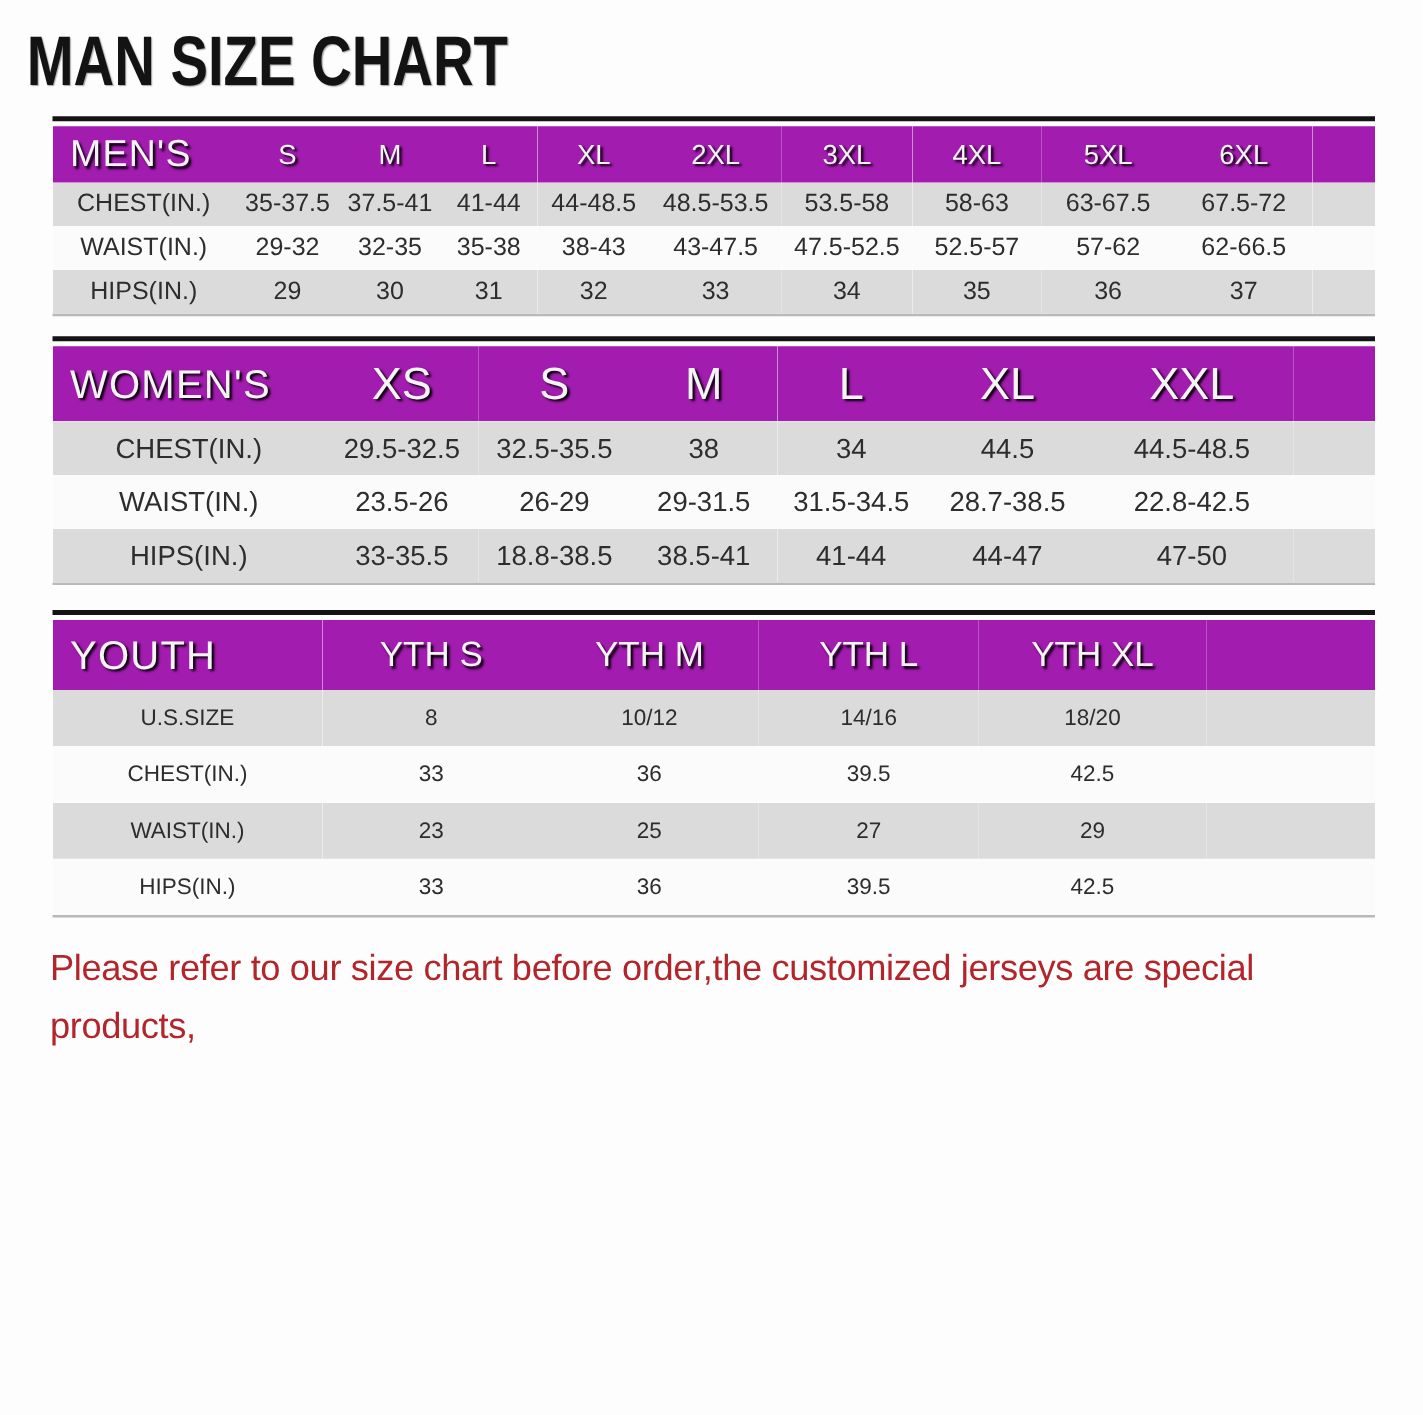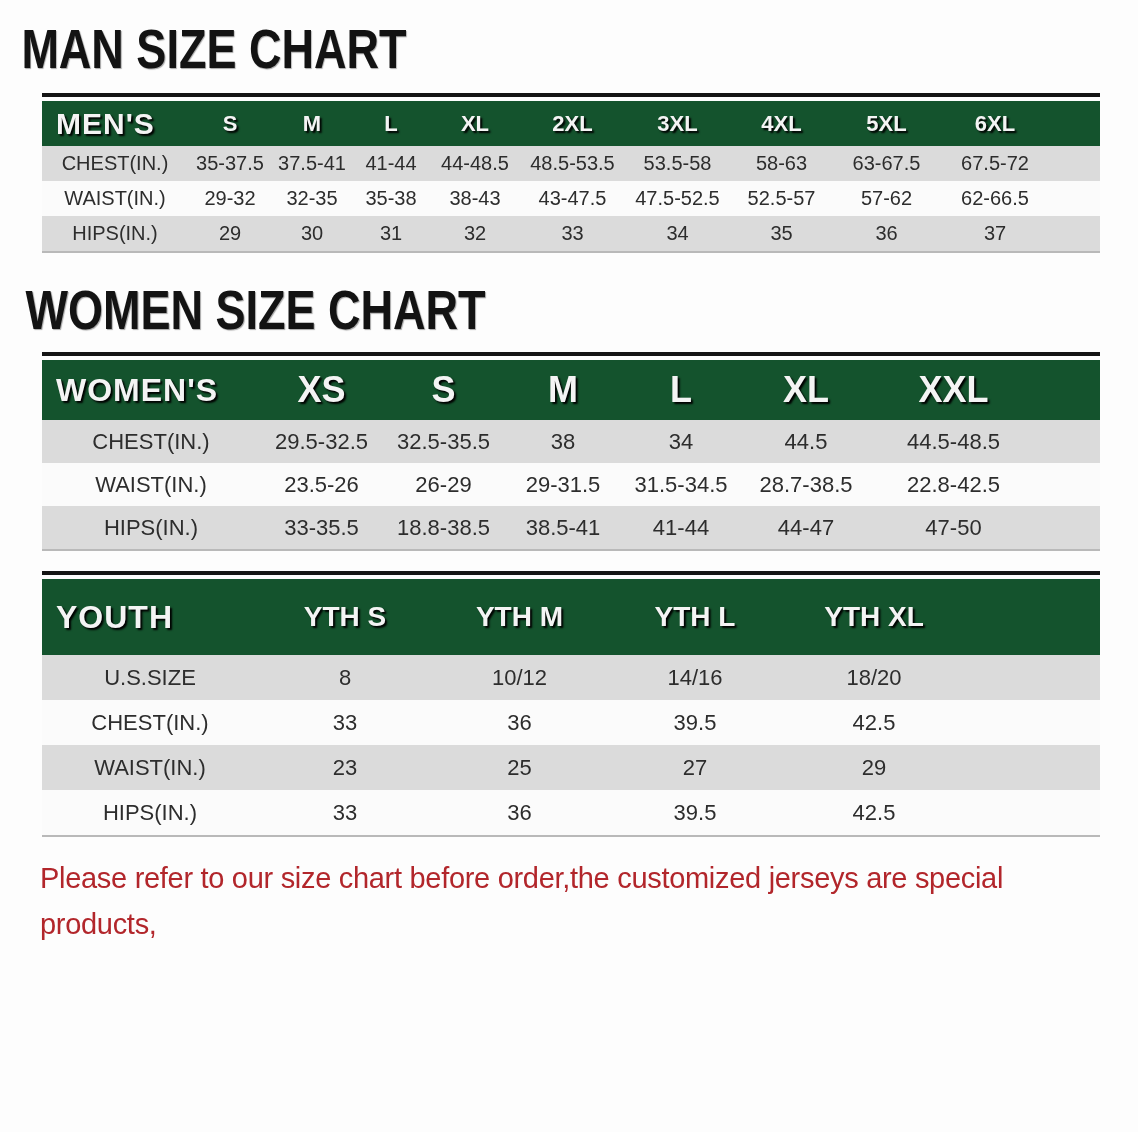--- a/index.html
+++ b/index.html
@@ -58,23 +58,23 @@
   .table-wrap.mens   { margin-top: 19px; }
   .table-wrap.womens { margin-top: 16px; }
   .table-wrap.youth  { margin-top: 20px; }
 
   table.size-table {
     border-collapse: collapse;
     table-layout: fixed;
     width: 1058px;
   }
   .size-table thead th {
-    background: #14532d;
+    background: #a21caf;
     color: #f4f4f4;
-    font-weight: bold;
+    font-weight: normal;
     text-align: center;
     text-shadow: 2px 2px 2px #000;
     overflow: hidden;
   }
   .size-table thead th.corner {
     text-align: left;
     padding-left: 14px;
   }
   .size-table tbody td {
     text-align: center;
@@ -92,25 +92,25 @@
   .mens tbody td { font-size: 20px; }
 
   
   .womens thead tr { height: 60px; }
   .womens thead th { font-size: 36px; }
   .womens thead th.corner { font-size: 32px; letter-spacing: 1px; }
   .womens tbody tr { height: 43px; }
   .womens tbody td { font-size: 22px; }
 
   
-  .youth thead tr { height: 76px; }
+  .youth thead tr { height: 56px; }
   .youth thead th { font-size: 28px; }
   .youth thead th.corner { font-size: 32px; letter-spacing: 1px; }
   .youth tbody tr { height: 45px; }
-  .youth tbody td { font-size: 22px; }
+  .youth tbody td { font-size: 18px; }
 
   
   .disclaimer {
     margin: 18px 36px 0 40px;
     color: #b2262b;
     font-size: 29px;
     line-height: 46px;
     letter-spacing: -0.3px;
   }
   .disclaimer p { margin: 0; }
@@ -191,23 +191,20 @@
             <td>34</td>
             <td>35</td>
             <td>36</td>
             <td>37</td>
             <td class="spacer"></td>
           </tr>
         </tbody>
       </table>
   </div>
 
-  <div class="heading-wrap women">
-    <span class="heading-text">WOMEN SIZE CHART</span>
-  </div>
   <div class="table-wrap womens">
     <table class="size-table womens">
       <colgroup>
         <col style="width:218px">
           <col style="width:123px">
           <col style="width:121px">
           <col style="width:118px">
         <col style="width:118px">
           <col style="width:132px">
           <col style="width:163px">

